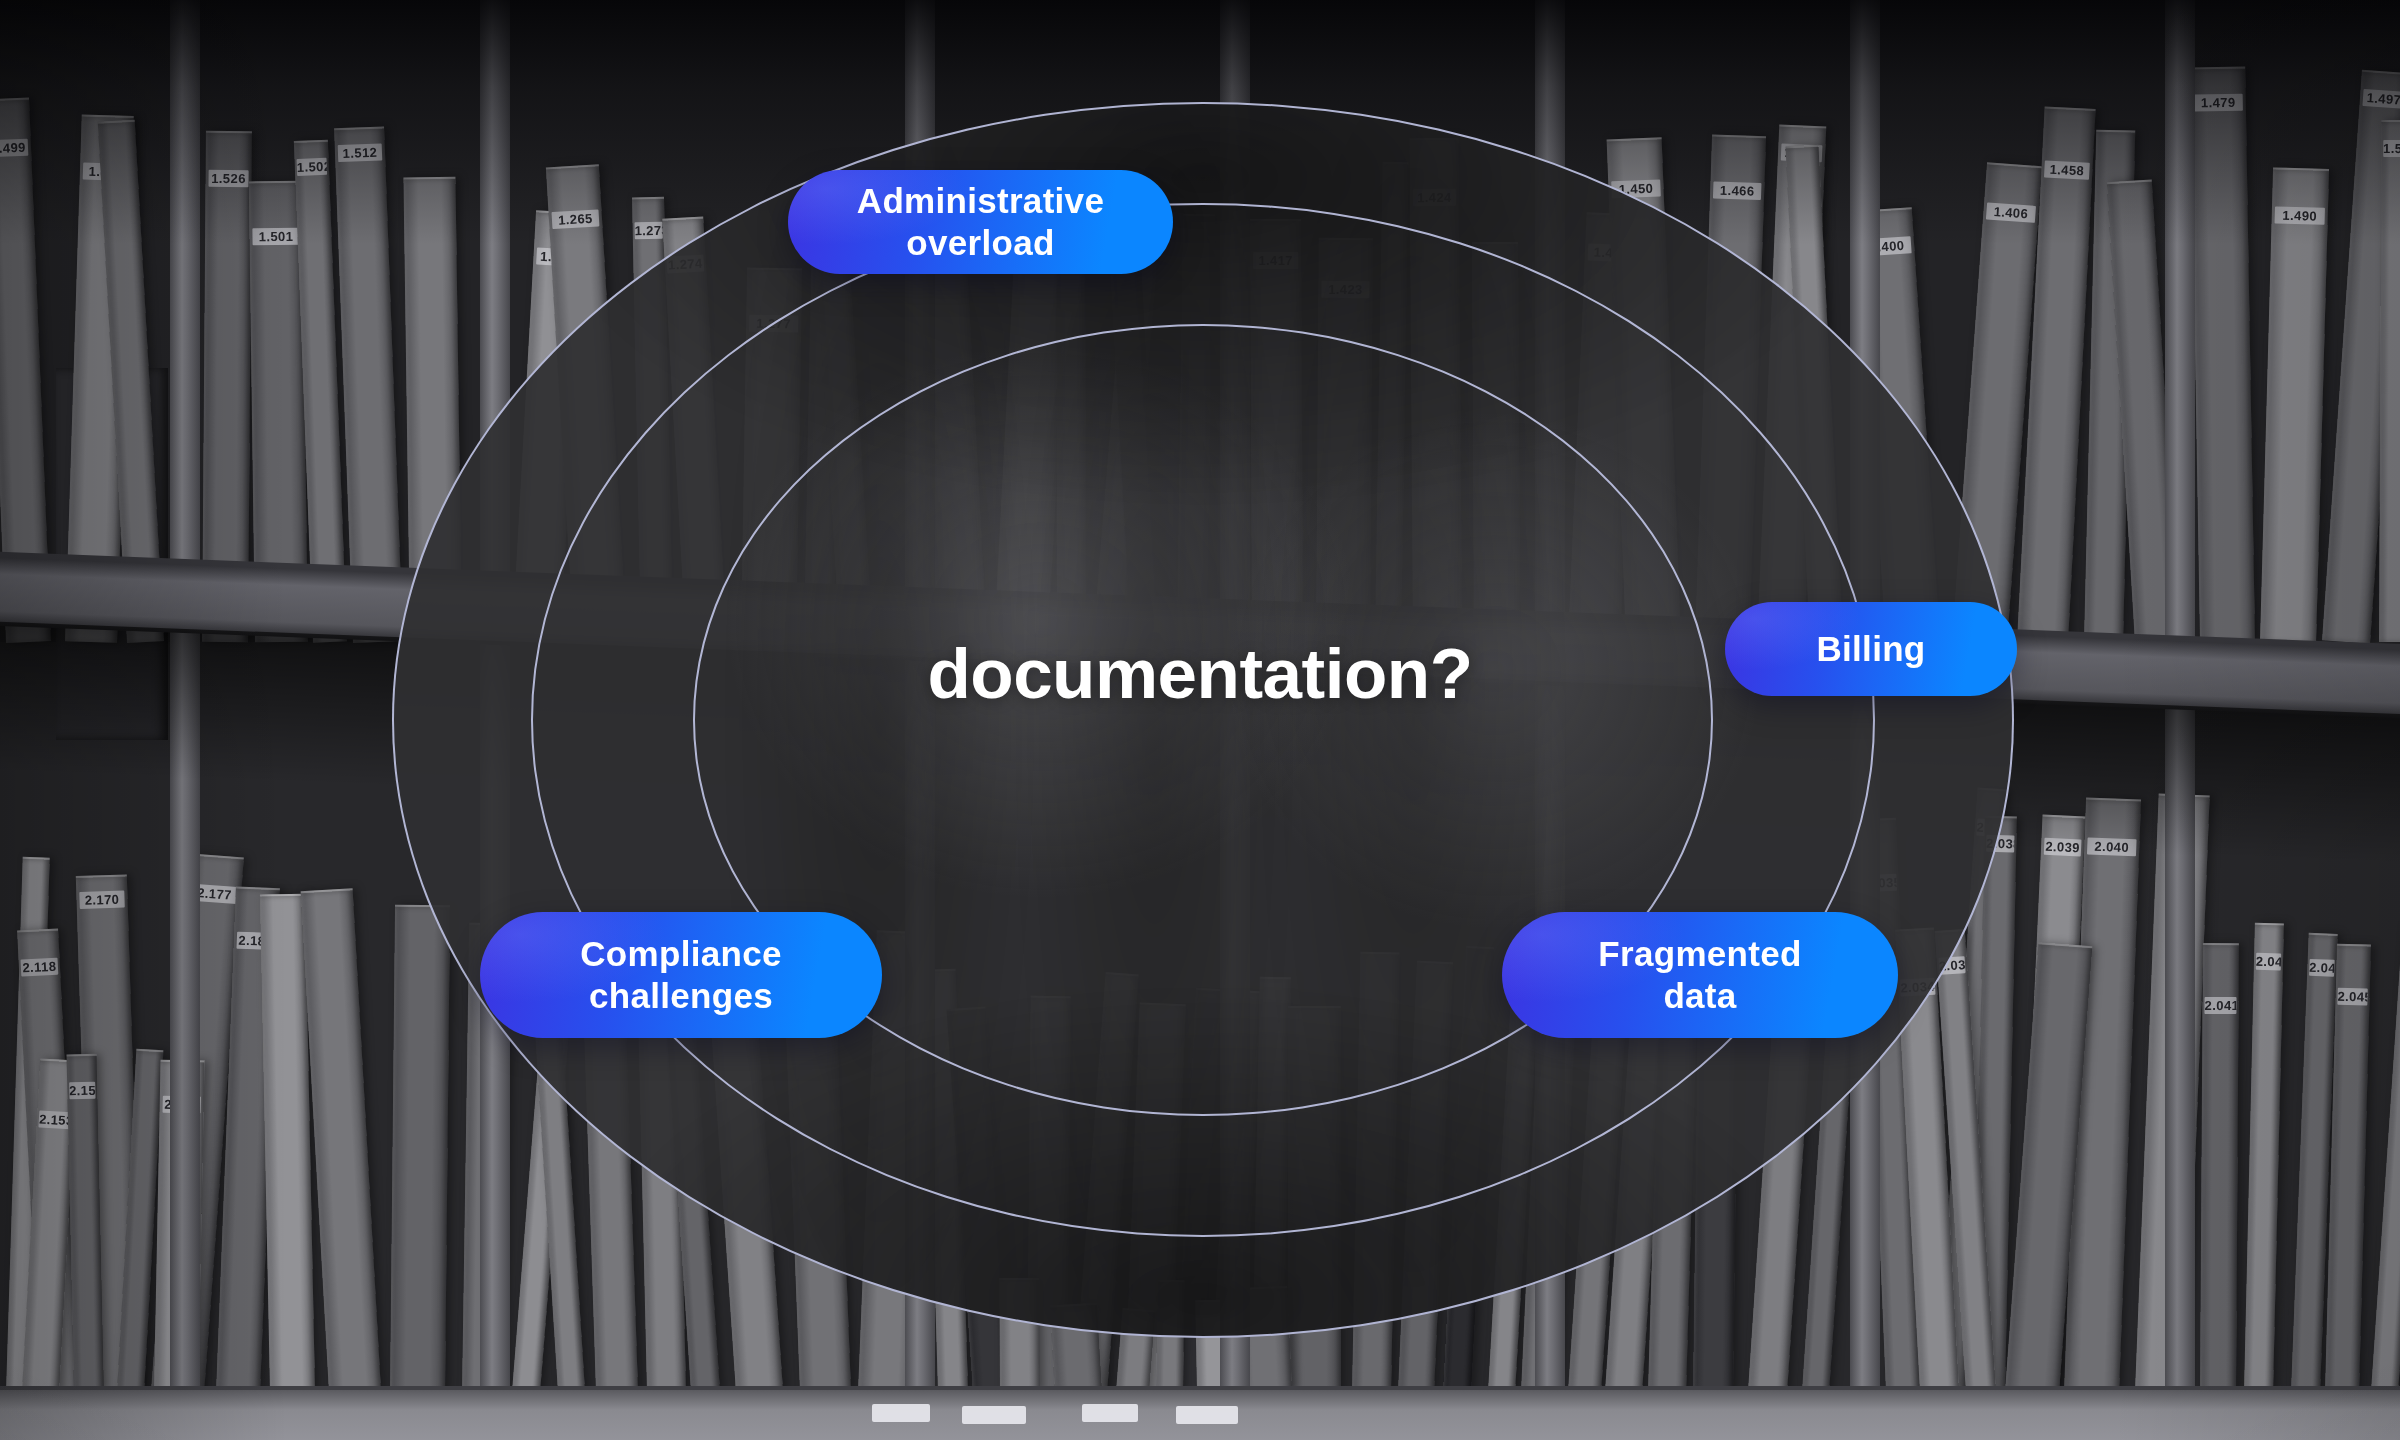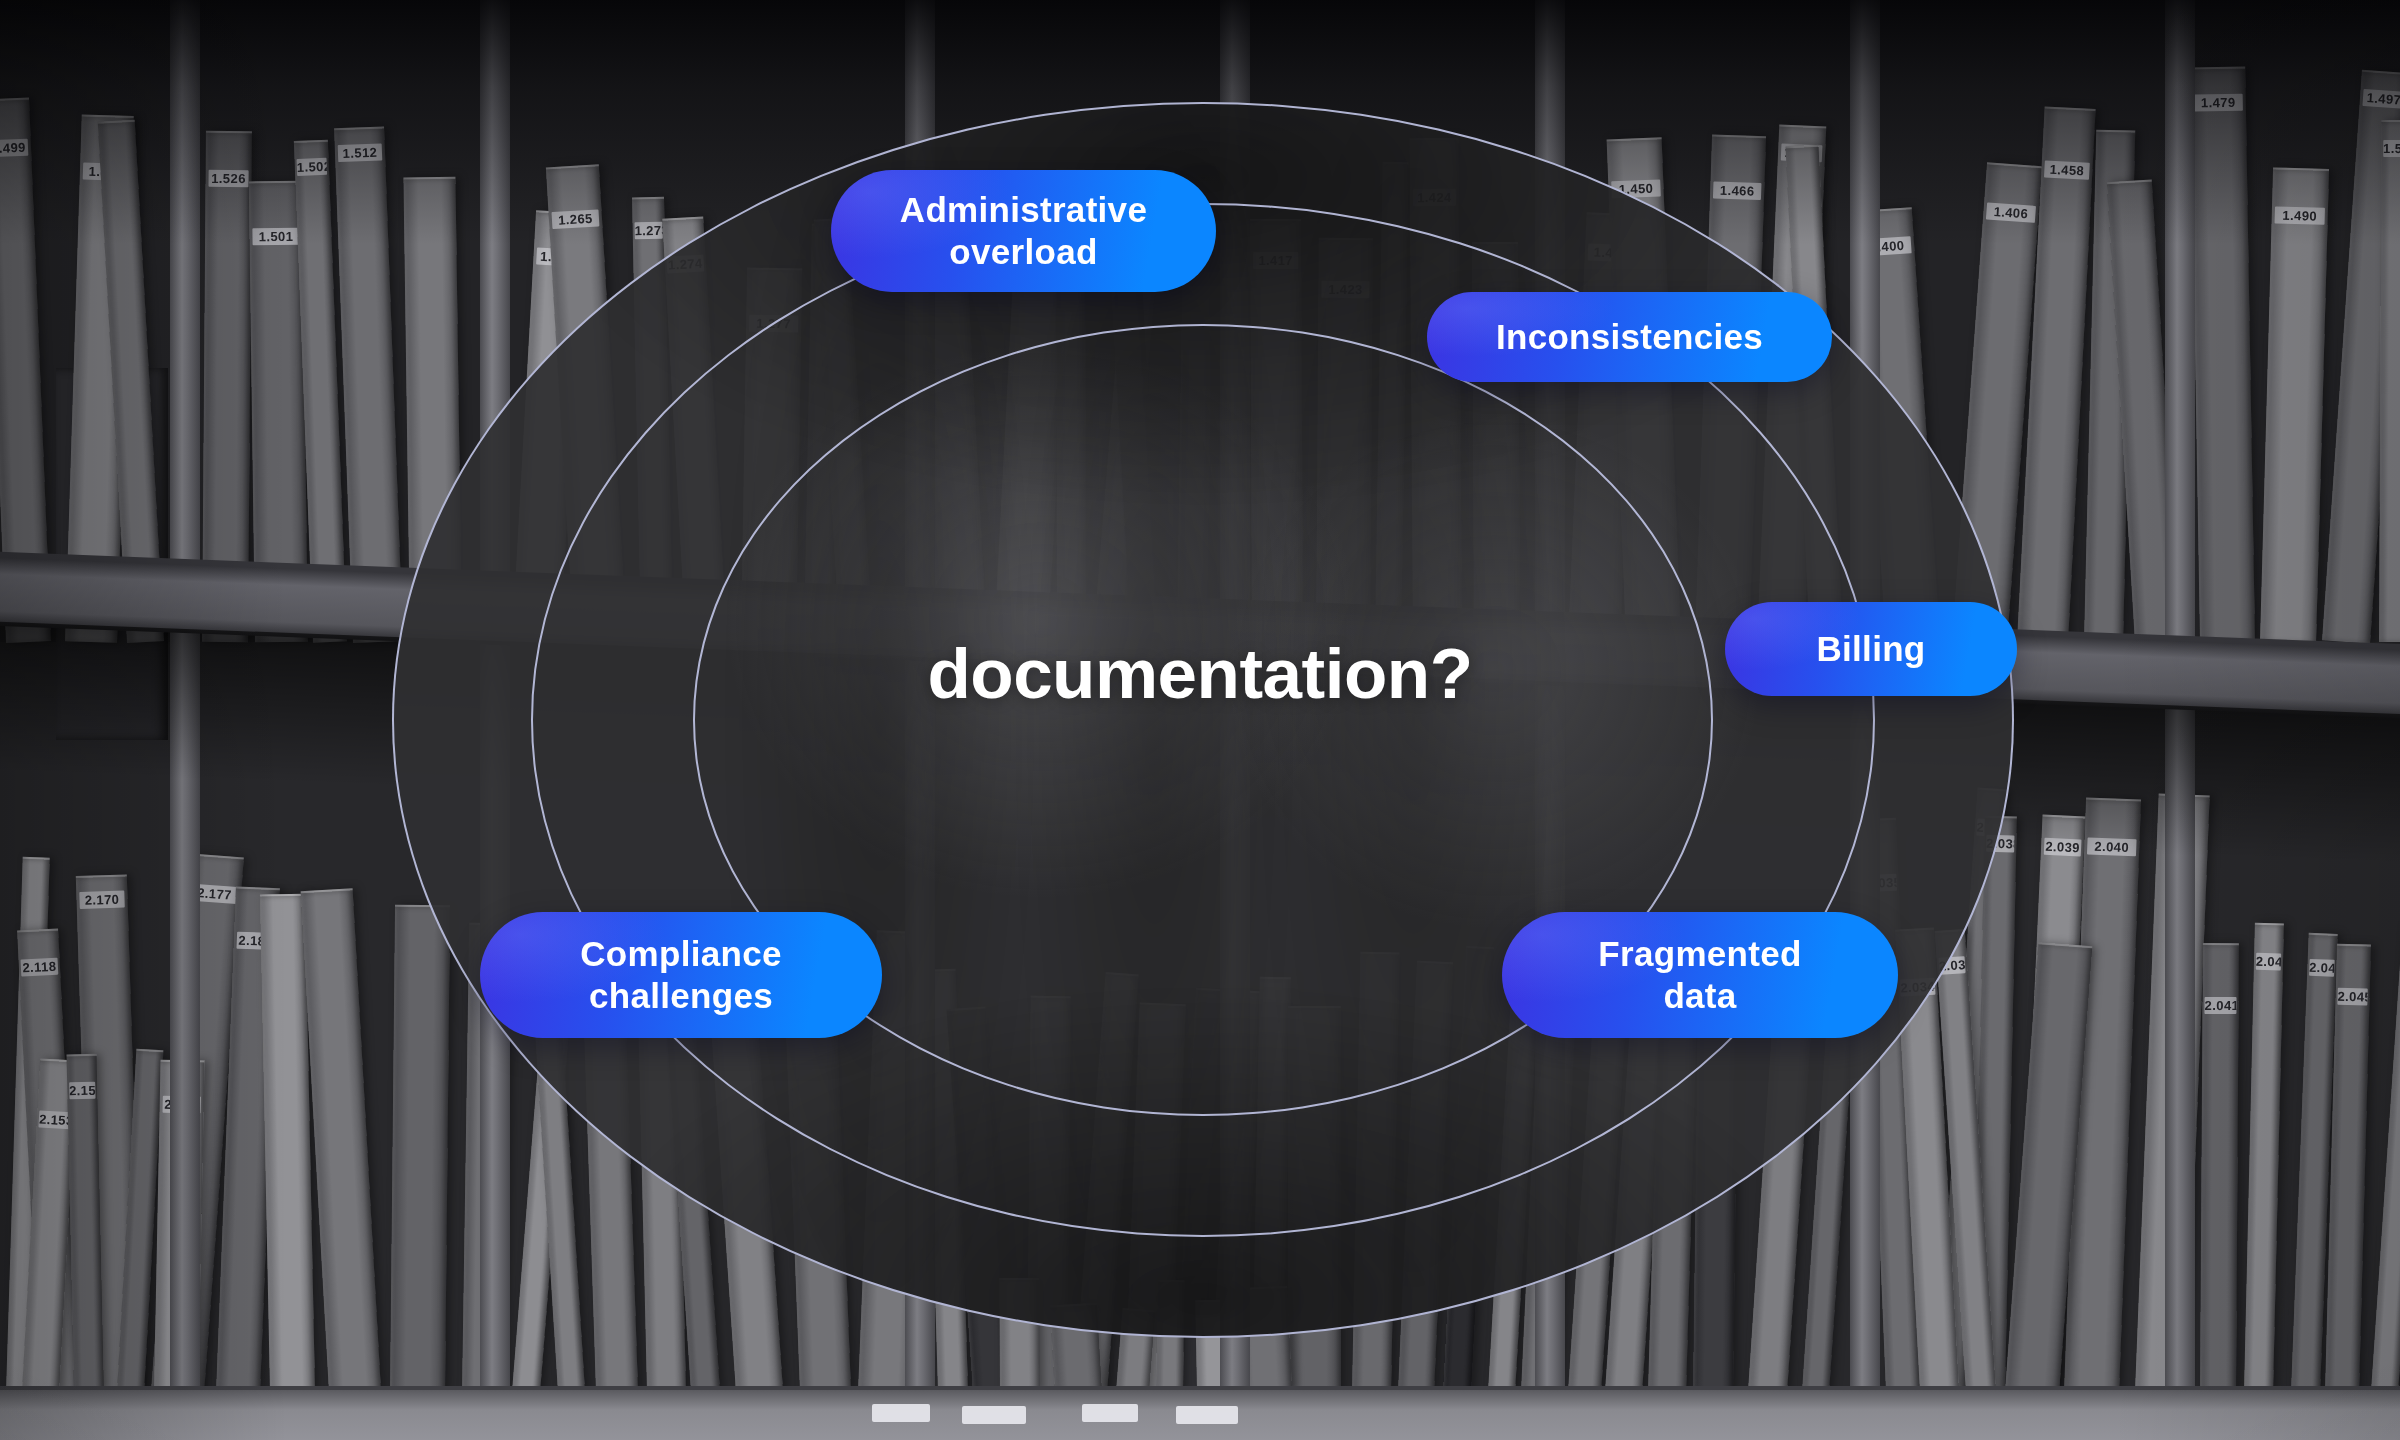--- a/index.html
+++ b/index.html
@@ -329,28 +329,25 @@
     </div>
 
     <div class="top-shadow"></div>
     <div class="vignette"></div>
   </div>
 
   <div class="ring ring-outer"></div>
   <div class="ring ring-mid"></div>
   <div class="ring ring-inner"></div>
 
-  <div class="pill" style="left:831px;top:170px;width:385px;height:122px;border-radius:61px;text-align:center;">
+  <div class="pill" style="left:788px;top:170px;width:385px;height:104px;border-radius:61px;text-align:center;">
     <span>Administrative</span>
     <span>overload</span>
   </div>
 
-  <div class="pill" style="left:1427px;top:292px;width:405px;height:90px;border-radius:45px;">
-    <span>Inconsistencies</span>
-  </div>
 
 
   <div class="pill" style="left:1725px;top:602px;width:292px;height:94px;border-radius:47px;">
     <span>Billing</span>
   </div>
 
   <div class="pill" style="left:480px;top:912px;width:402px;height:126px;border-radius:63px;">
     <span>Compliance</span>
     <span>challenges</span>
   </div>

